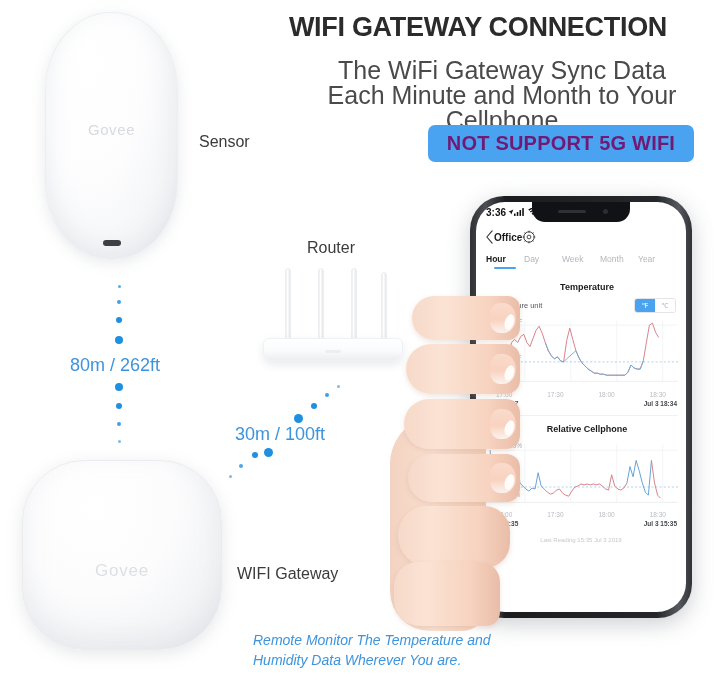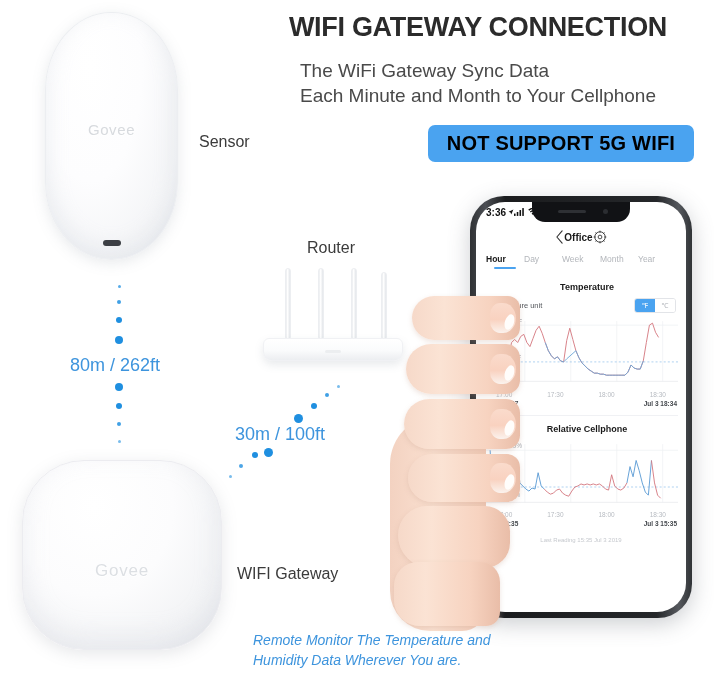--- a/index.html
+++ b/index.html
@@ -13,28 +13,28 @@
 
   
   .headline {
     position: absolute; left: 252px; top: 12px; width: 452px;
     text-align: center;
     font-size: 27px; font-weight: bold; letter-spacing: -0.3px;
     color: #2b2b2b;
   }
   .subline {
     position: absolute; left: 300px; top: 58px; width: 404px;
-    text-align: left; line-height: 25px;
-    font-size: 19px; color: #4a4a4a;
+    text-align: center; line-height: 25px;
+    font-size: 25px; color: #4a4a4a;
   }
   .badge {
     position: absolute; left: 428px; top: 125px;
     width: 266px; height: 37px; border-radius: 7px;
     background: #4aa3f0;
-    color: #000000; font-size: 20px; font-weight: bold;
+    color: #701a75; font-size: 20px; font-weight: bold;
     letter-spacing: 0.2px;
     display: flex; align-items: center; justify-content: center;
   }
 
   
   .sensor {
     position: absolute; left: 45px; top: 12px;
     width: 133px; height: 248px;
     border-radius: 66px / 78px;
     background:
@@ -145,21 +145,21 @@
   }
 
   .statusbar {
     position: absolute; left: 0; right: 0; top: 0; height: 20px;
     display: flex; align-items: center; justify-content: flex-start;
     padding: 0 10px; font-size: 10px; font-weight: bold; color: #111;
   }
   .sb-right { display: flex; align-items: center; gap: 3px; }
   .navbar {
     position: absolute; left: 0; right: 0; top: 22px; height: 26px;
-    display: flex; align-items: center; justify-content: center;
+    display: flex; align-items: center; justify-content: flex-start;
     padding: 0 9px;
   }
   .nav-title { font-size: 10px; font-weight: bold; color: #1a1a1a; }
   .tabs {
     position: absolute; left: 0; right: 0; top: 52px; height: 24px;
     display: flex; align-items: flex-start; padding: 0 10px; gap: 0;
   }
   .tab {
     flex: 1; text-align: left; font-size: 8.5px; color: #b3b6bb; position: relative;
     padding-bottom: 5px;

